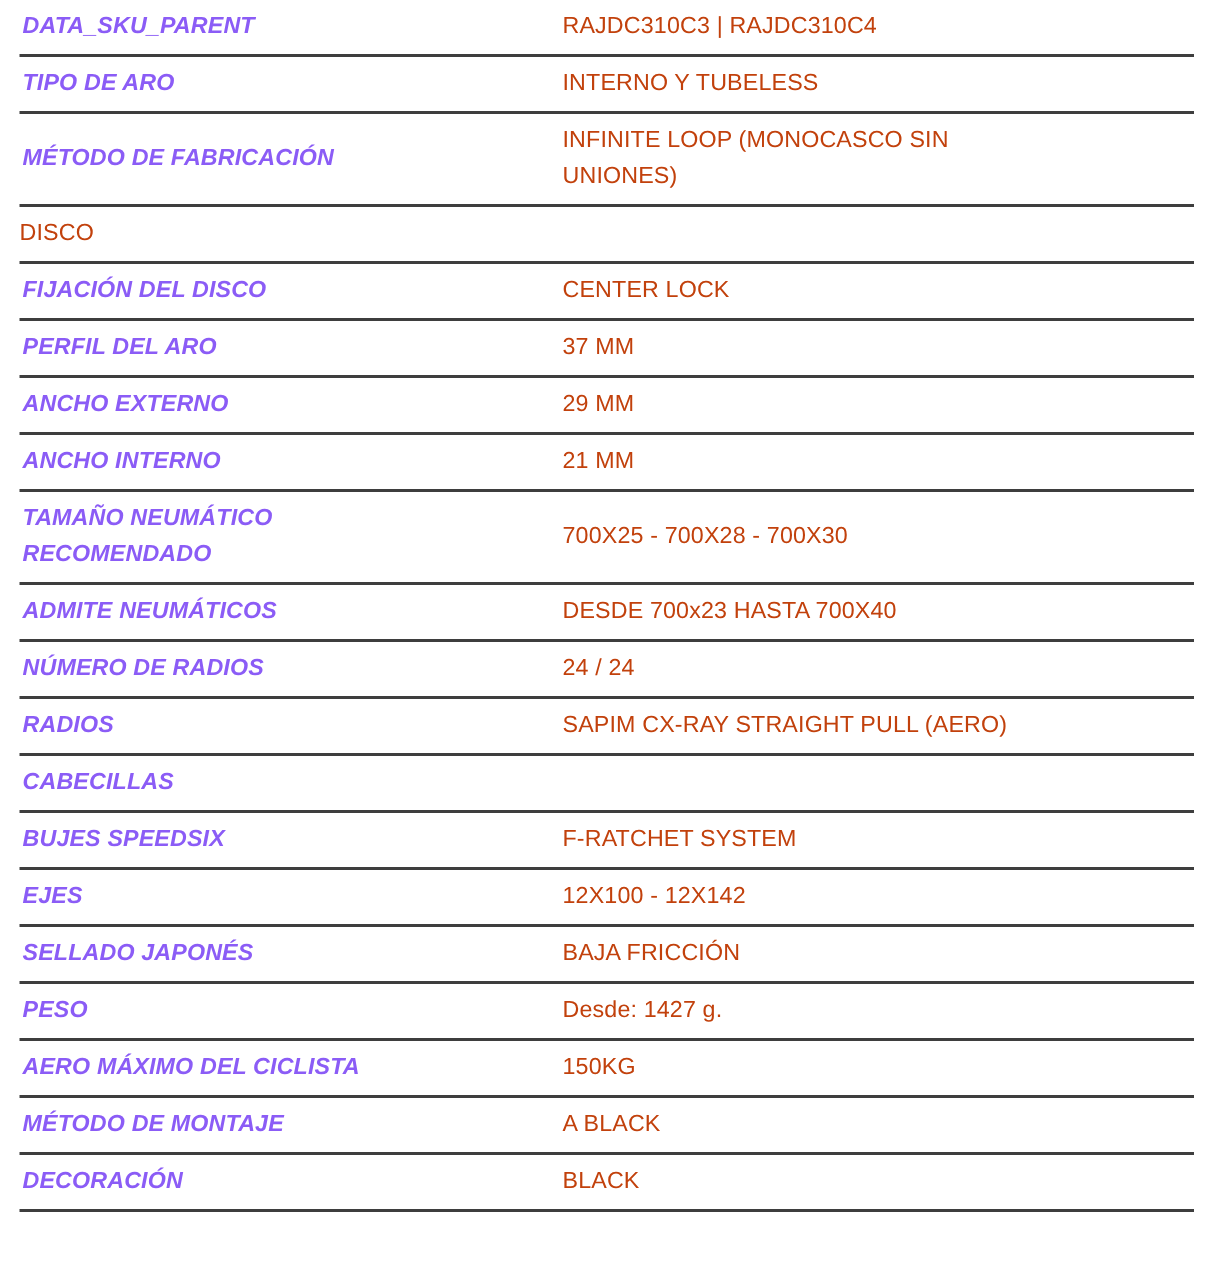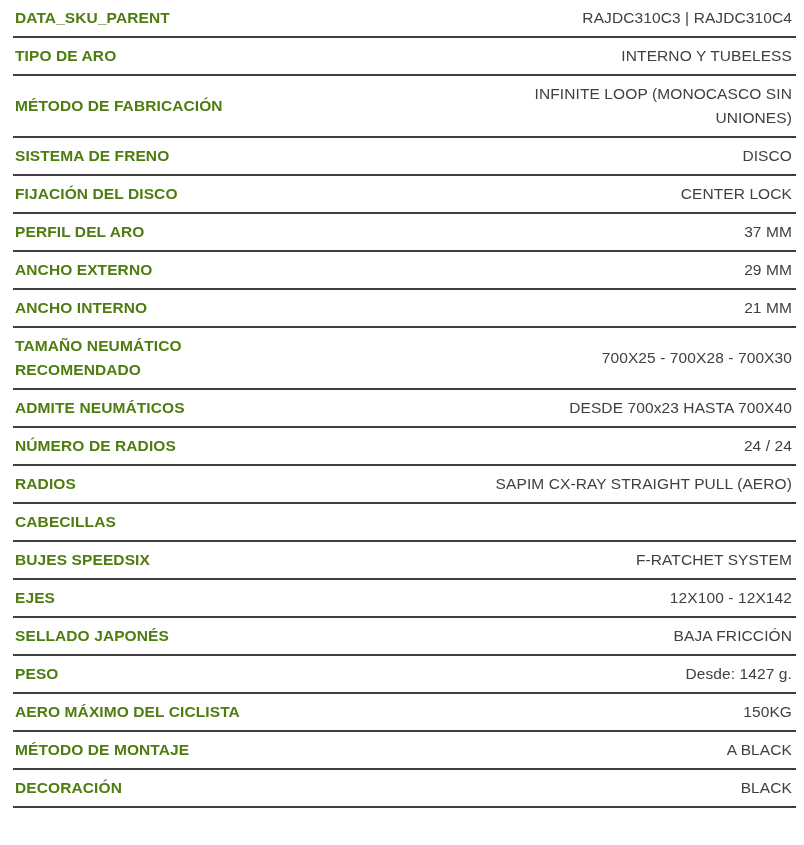--- a/index.html
+++ b/index.html
@@ -36,27 +36,27 @@
     line-height: 24px;
     letter-spacing: 0.1px;
     white-space: pre-line;
   }
   .spec-label {
     width: 362px;
     flex: 0 0 362px;
     padding-left: 2px;
     padding-right: 10px;
     font-weight: bold;
-    color: #4d7c0f;
+    color: #8b5cf6;
+    font-style: italic;
   }
   .spec-value {
     flex: 1;
-    color: #404040;
+    color: #c2410c;
     padding-right: 4px;
-    text-align: right;
   }
 </style>
 </head>
 <body>
 
 <div class="spec-table" id="spec-table">
   <div class="spec-row">
     <div class="spec-label">DATA_SKU_PARENT</div>
     <div class="spec-value">RAJDC310C3 | RAJDC310C4</div>
   </div>
@@ -67,21 +67,20 @@
   </div>
 
 
   <div class="spec-row">
     <div class="spec-label">MÉTODO DE FABRICACIÓN</div>
     <div class="spec-value">INFINITE LOOP (MONOCASCO SIN
 UNIONES)</div>
   </div>
 
   <div class="spec-row">
-    <div class="spec-label">SISTEMA DE FRENO</div>
     <div class="spec-value">DISCO</div>
   </div>
 
   <div class="spec-row">
     <div class="spec-label">FIJACIÓN DEL DISCO</div>
     <div class="spec-value">CENTER LOCK</div>
   </div>
 
   <div class="spec-row">
     <div class="spec-label">PERFIL DEL ARO</div>

